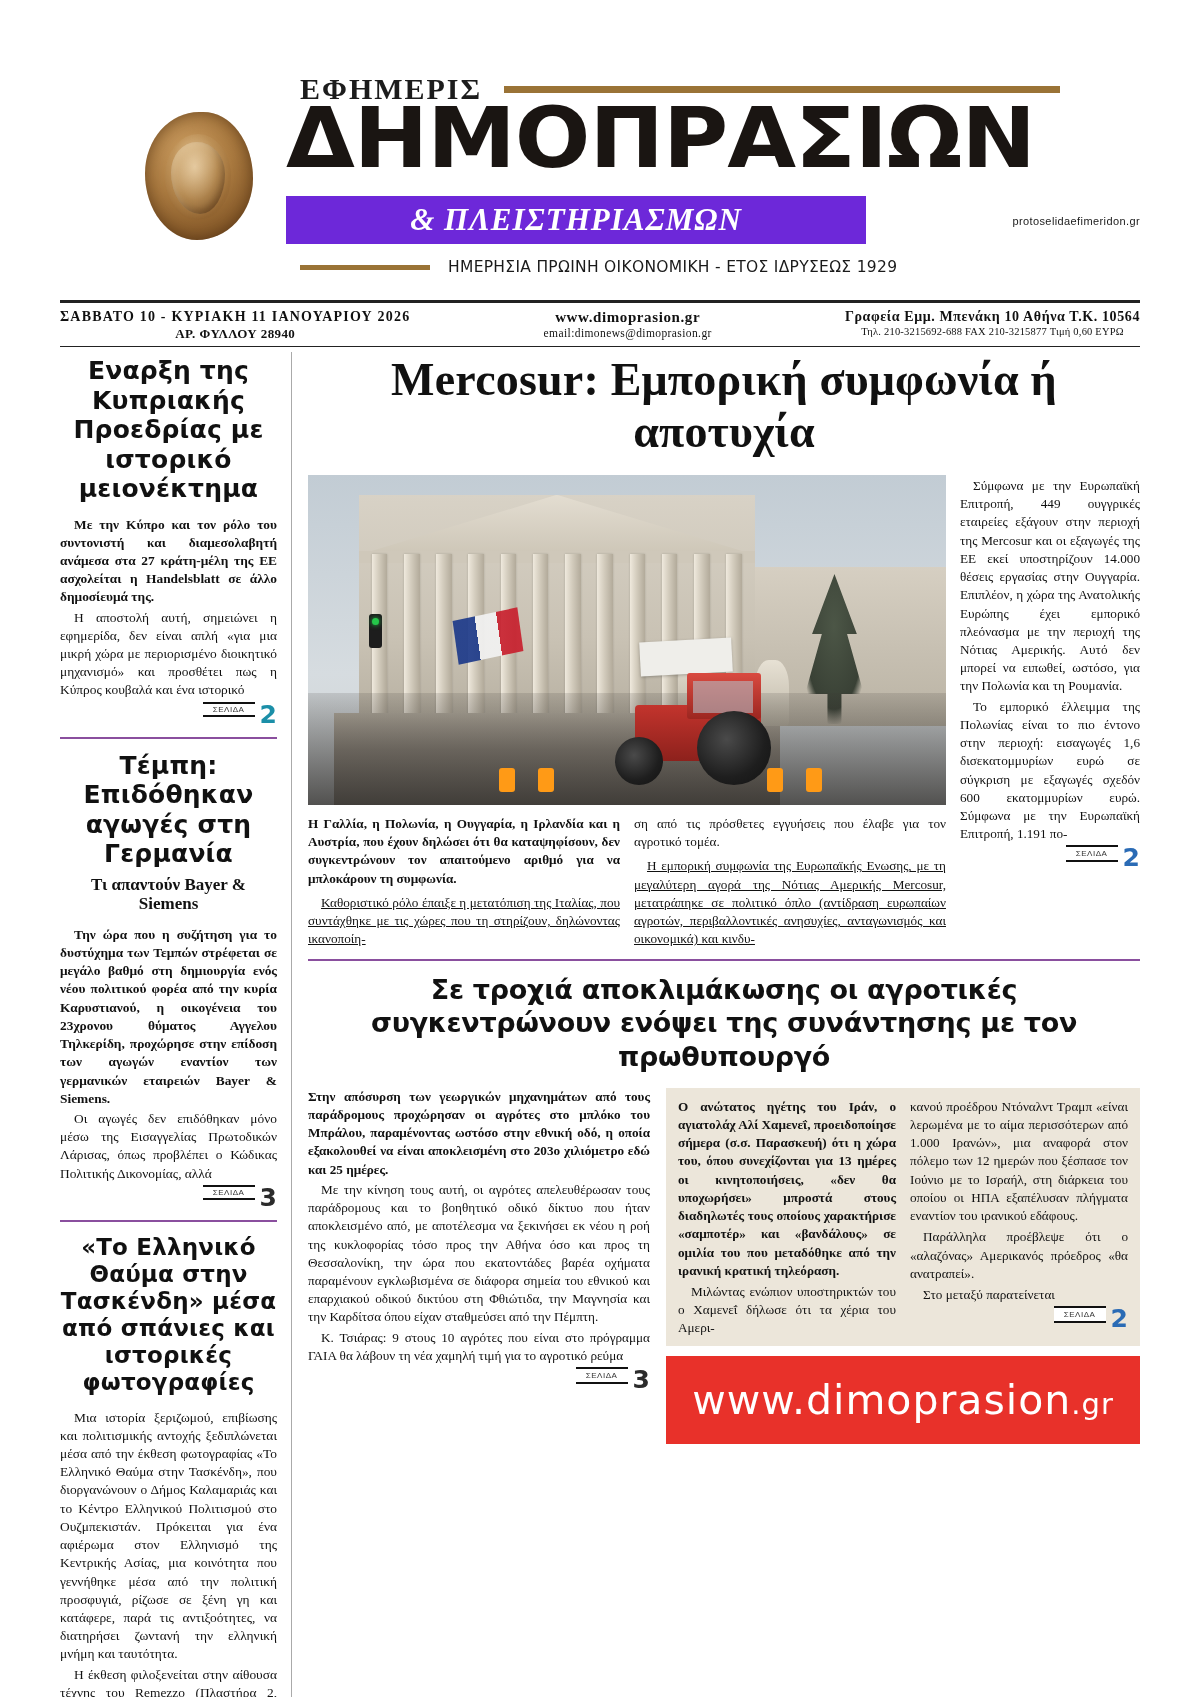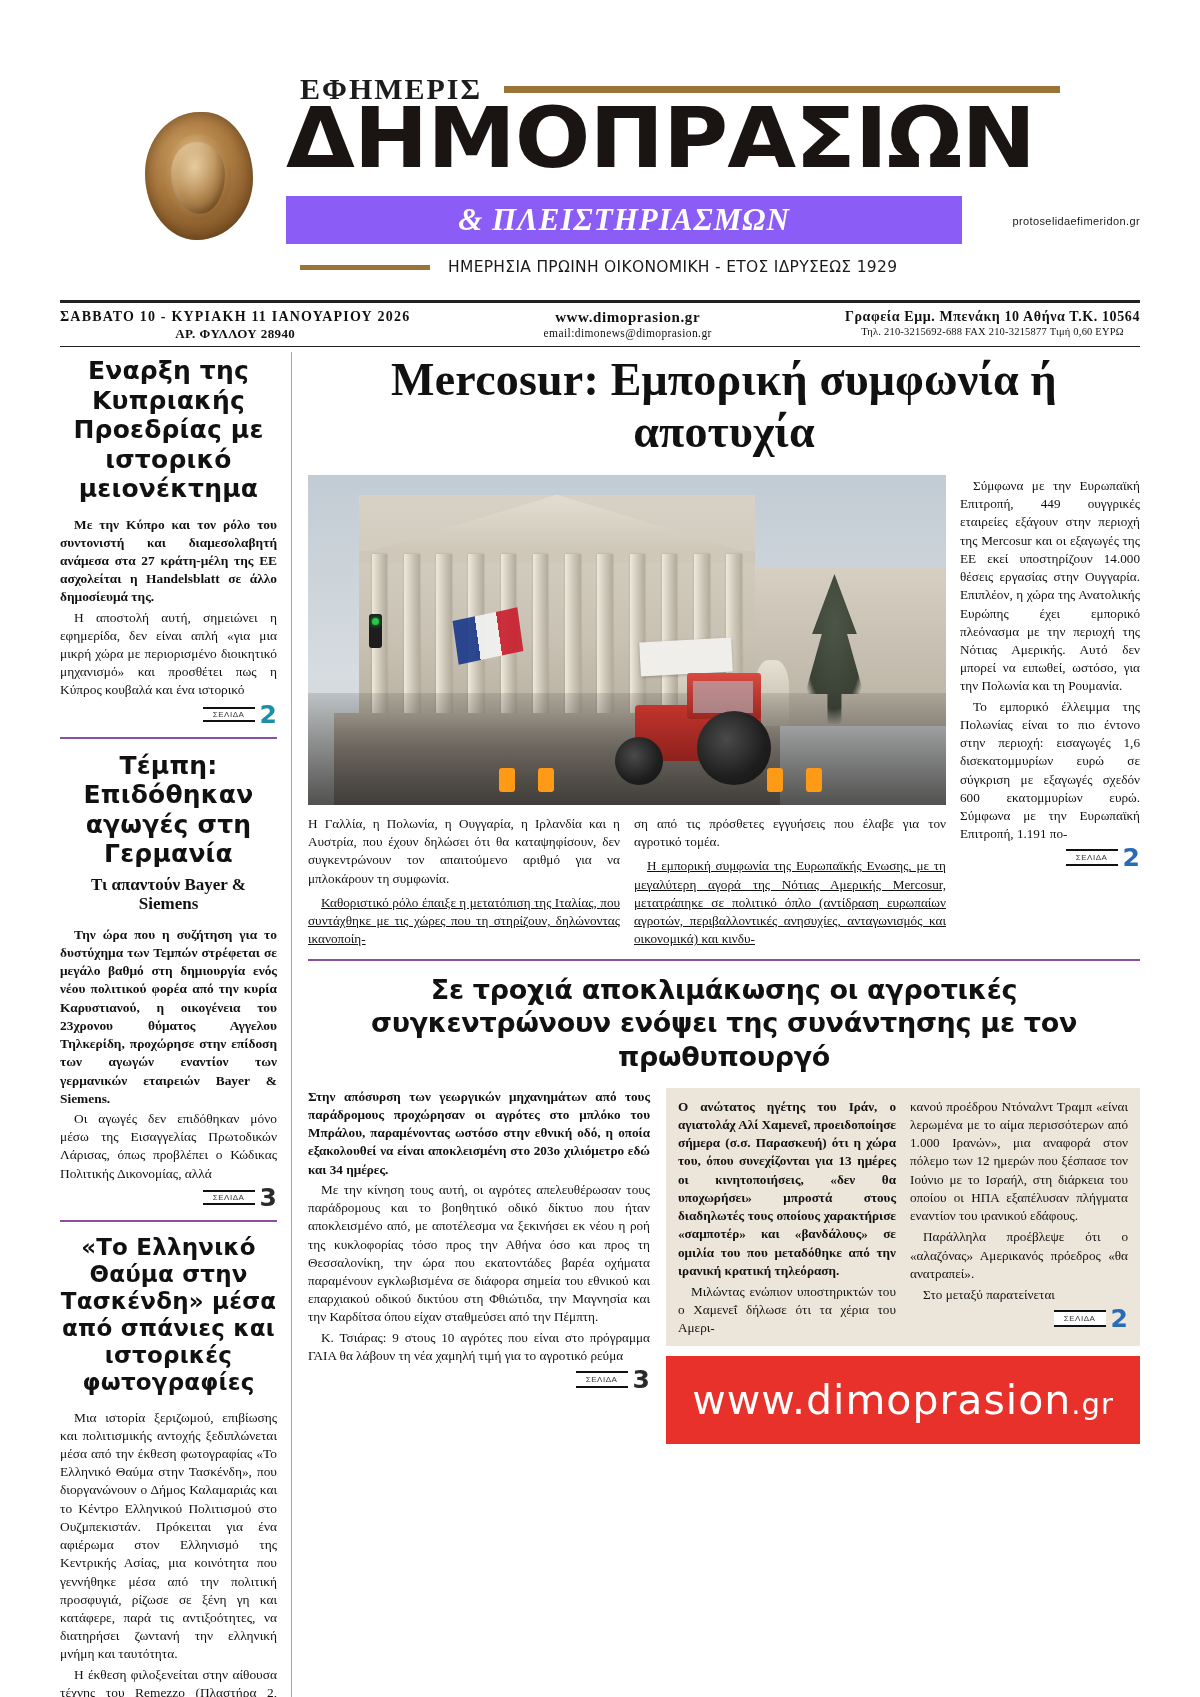--- a/index.html
+++ b/index.html
@@ -95,23 +95,23 @@
     color: #1a1512;
     white-space: nowrap;
     transform: scaleX(1.06);
     transform-origin: left center;
   }
 
   .subtitle-band {
     position: absolute;
     left: 286px;
     top: 196px;
-    width: 676px;
+    width: 580px;
     height: 48px;
-    background: #8b5cf6;
+    background: #6d28d9;
     display: flex;
     align-items: center;
     justify-content: center;
   }
   .subtitle-band span {
     font-family: "Liberation Serif", serif;
     font-weight: bold;
     font-style: italic;
     font-size: 31px;
     letter-spacing: 1px;
@@ -248,21 +248,21 @@
 
   .sep-purple {
     border: 0;
     border-top: 2px solid #8a4f9e;
     margin: 10px 0 12px 0;
   }
 
   
   .jump {
     display: inline-flex;
-    align-items: center;
+    align-items: flex-start;
     gap: 5px;
     vertical-align: -6px;
     margin-left: 4px;
   }
   .jump .chip {
     display: inline-block;
     min-width: 46px;
     padding: 1px 3px;
     border-top: 2px solid #111;
     border-bottom: 2px solid #111;
@@ -467,21 +467,21 @@
   .art3 .c {
     flex: 1;
     font-family: "Liberation Serif", serif;
     font-size: 13.2px;
     line-height: 1.38;
     text-align: justify;
     color: #111;
   }
   .art3 .c p { margin: 0; text-indent: 13px; }
   .art3 .c p + p { margin-top: 6px; text-decoration: underline; }
-  .art3 .c p.lead { font-weight: normal; text-indent: 0; }
+  .art3 .c p.lead { font-weight: bold; text-indent: 0; }
   .side-photo-col {
     width: 180px;
     flex: 0 0 180px;
     font-family: "Liberation Serif", serif;
     font-size: 13.2px;
     line-height: 1.38;
     text-align: justify;
   }
 
   .photo-row {
@@ -746,21 +746,21 @@
           </div>
         </div>
 
         <hr class="sep-purple">
 
         <div class="head2">Σε τροχιά αποκλιμάκωσης οι αγροτικές συγκεντρώνουν ενόψει της συνάντησης με τον πρωθυπουργό</div>
 
         <div class="bottom">
 
           <div class="bot-col">
-            <p class="lead">Στην απόσυρση των γεωργικών μηχανημάτων από τους παράδρομους προχώρησαν οι αγρότες στο μπλόκο του Μπράλου, παραμένοντας ωστόσο στην εθνική οδό, η οποία εξακολουθεί να είναι αποκλεισμένη στο 203ο χιλιόμετρο εδώ και 34 ημέρες.</p>
+            <p class="lead">Στην απόσυρση των γεωργικών μηχανημάτων από τους παράδρομους προχώρησαν οι αγρότες στο μπλόκο του Μπράλου, παραμένοντας ωστόσο στην εθνική οδό, η οποία εξακολουθεί να είναι αποκλεισμένη στο 203ο χιλιόμετρο εδώ και 25 ημέρες.</p>
             <p>Με την κίνηση τους αυτή, οι αγρότες απελευθέρωσαν τους παράδρομους και το βοηθητικό οδικό δίκτυο που ήταν αποκλεισμένο από, με αποτέλεσμα να ξεκινήσει εκ νέου η ροή της κυκλοφορίας τόσο προς την Αθήνα όσο και προς τη Θεσσαλονίκη, την ώρα που εκατοντάδες βαρέα οχήματα παραμένουν εγκλωβισμένα σε διάφορα σημεία του εθνικού και επαρχιακού οδικού δικτύου στη Φθιώτιδα, την Μαγνησία και την Καρδίτσα όπου είχαν σταθμεύσει από την Πέμπτη.</p>
             <p>Κ. Τσιάρας: 9 στους 10 αγρότες που είναι στο πρόγραμμα ΓΑΙΑ θα λάβουν τη νέα χαμηλή τιμή για το αγροτικό ρεύμα</p>
             <div class="jumprow">
               <span class="jump">
                 <span class="chip">ΣΕΛΙΔΑ</span>
                 <span class="num">3</span>
               </span>
             </div>
           </div>
 

